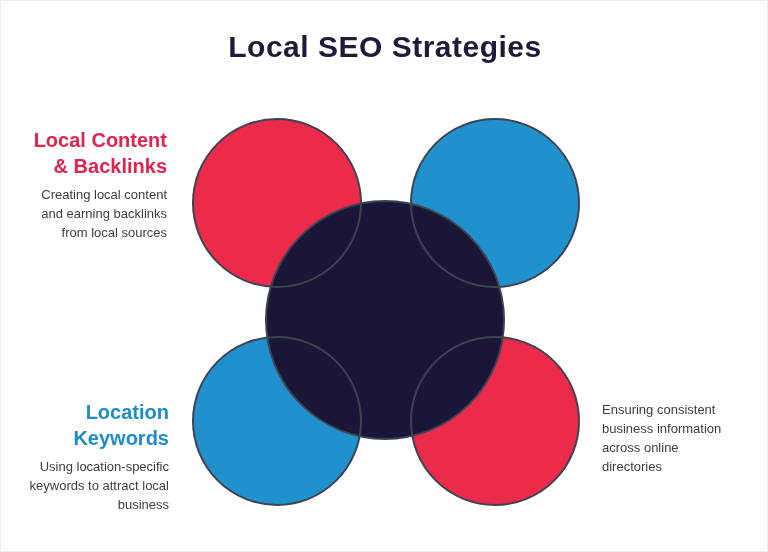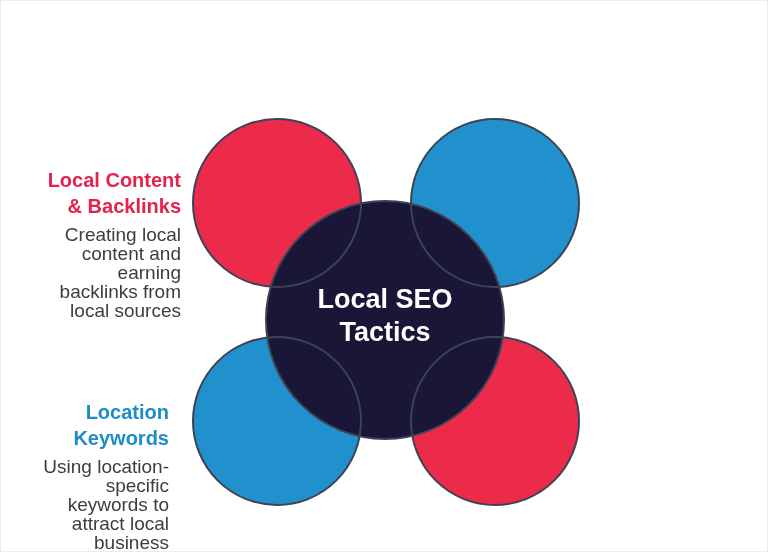--- a/index.html
+++ b/index.html
@@ -51,73 +51,71 @@
     margin: 0;
   }
   .block h2 {
     margin: 0;
     font-size: 20px;
     line-height: 26px;
     font-weight: 700;
   }
   .block p {
     margin: 6px 0 0 0;
-    font-size: 19px;
+    font-size: 13px;
     line-height: 19px;
     color: #3D3D3D;
   }
   .block.align-right { text-align: right; }
   .block.align-right p { margin-left: auto; }
   .accent-red h2 { color: #E3234E; }
   .accent-blue h2 { color: #1E8CC9; }
 
-  .block.tl { top: 126px; left: 28px; width: 152px; margin-top: 40px; }
+  .block.tl { top: 126px; left: 14px; width: 152px; }
   .block.tl p { max-width: 140px; }
   .block.tr { top: 112px; left: 601px; width: 130px; }
   .block.tr p { max-width: 120px; margin-top: 8px; }
   .block.bl { top: 398px; left: 16px; width: 152px; }
   .block.bl p { max-width: 142px; }
   .block.br { top: 390px; left: 601px; width: 160px; }
   .block.br p { max-width: 134px; margin-top: 9px; }
 </style>
 </head>
 <body>
 
 <div class="canvas">
 
+  <h1 class="page-title">Local SEO Strategies</h1>
 
   <svg class="venn" width="768" height="552" viewBox="0 0 768 552" xmlns="http://www.w3.org/2000/svg">
     <g>
       <circle cx="276" cy="202" r="84" fill="#EC2B4B"></circle>
       <circle cx="494" cy="202" r="84" fill="#2191CE"></circle>
       <circle cx="276" cy="420" r="84" fill="#2191CE"></circle>
       <circle cx="494" cy="420" r="84" fill="#EC2B4B"></circle>
       <circle cx="384" cy="319" r="119" fill="#191638"></circle>
     </g>
     <g class="outlines" stroke="#3E4353">
       <circle cx="276" cy="202" r="84"></circle>
       <circle cx="494" cy="202" r="84"></circle>
       <circle cx="276" cy="420" r="84"></circle>
       <circle cx="494" cy="420" r="84"></circle>
       <circle cx="384" cy="319" r="119"></circle>
     </g>
   </svg>
 
-  <div class="center-label">
-    <div>Local SEO</div>
-    <div>Tactics</div>
-  </div>
 
   <div class="block tl align-right accent-red">
     <h2>Local Content &amp; Backlinks</h2>
     <p>Creating local content and earning backlinks from local sources</p>
   </div>
 
 
   <div class="block bl align-right accent-blue">
     <h2>Location Keywords</h2>
     <p>Using location-specific keywords to attract local business</p>
   </div>
 
   <div class="block br accent-red">
+    <p>Ensuring consistent business information across online directories</p>
   </div>
 
 </div>
 
 </body></html>

